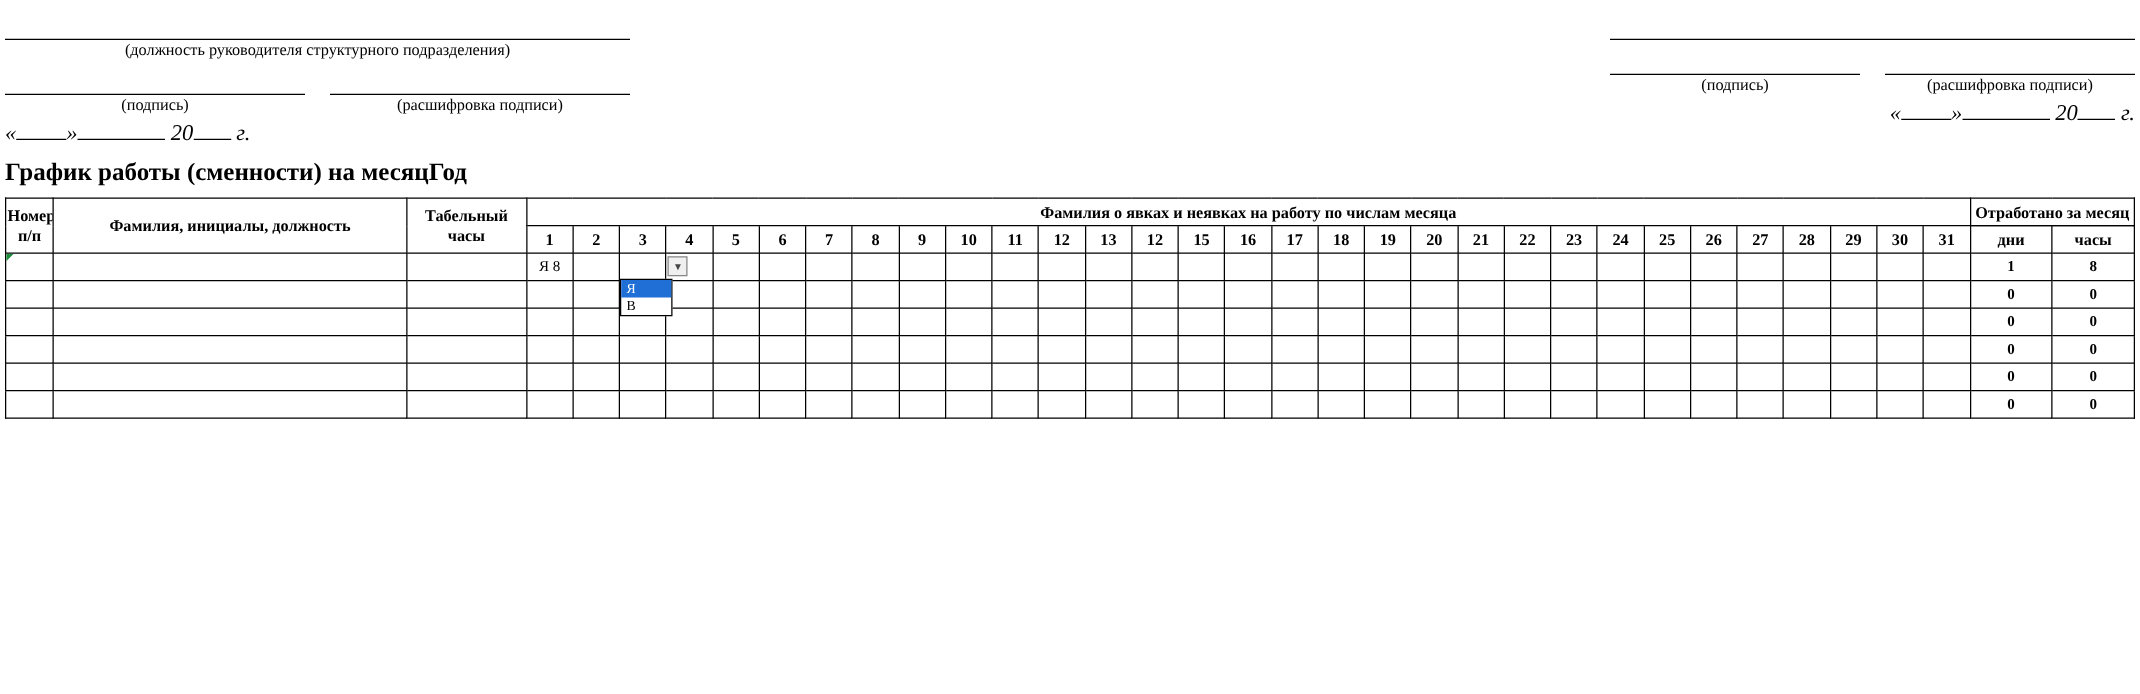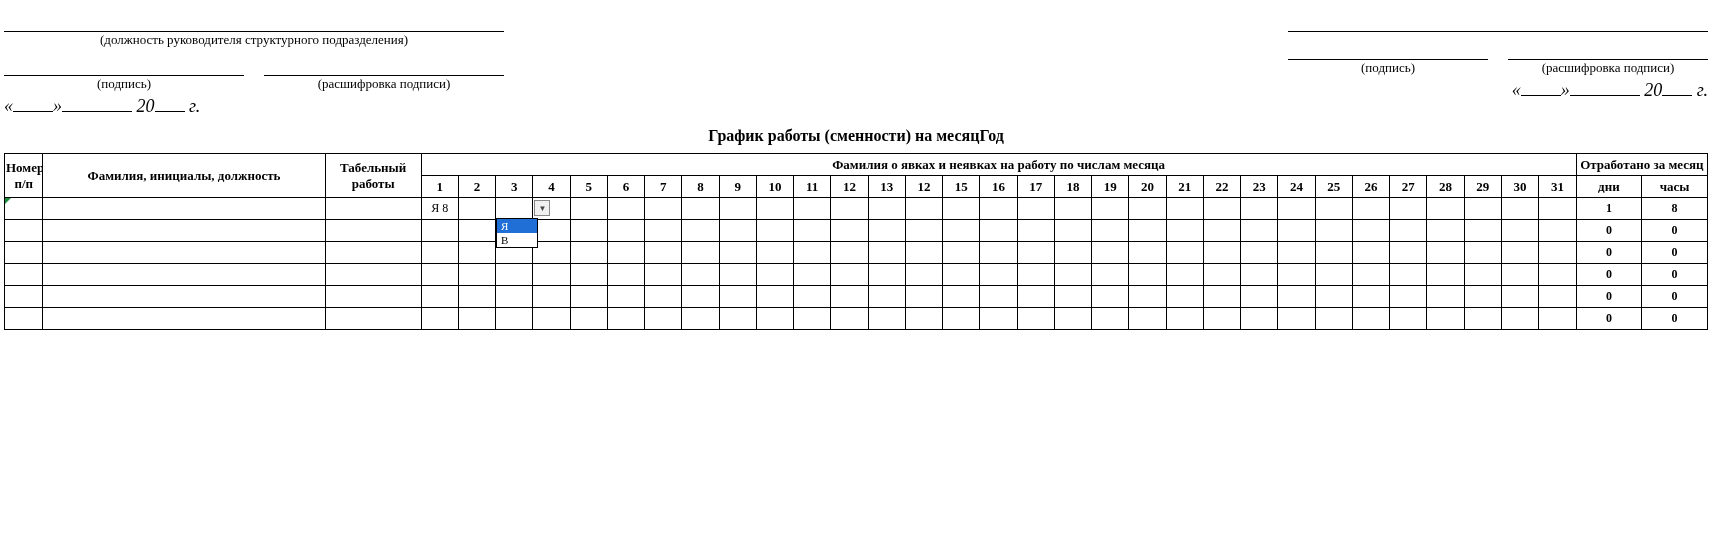--- a/index.html
+++ b/index.html
@@ -18,21 +18,21 @@
   .sig-block { width: 500px; }
   .sig-line { border-bottom: 1px solid #000; height: 16px; margin-top: 8px; }
   .sig-caption { text-align: center; font-size: 13px; }
   .sig-row2 { display: flex; gap: 20px; margin-top: 6px; }
   .sig-col { flex: 1; }
   .sig-col .sig-line { height: 14px; }
   .date-line { margin-top: 4px; font-size: 18px; font-style: italic; }
   .date-line .blank { display:inline-block; border-bottom:1px solid #000; min-width:40px; height:12px; vertical-align:baseline;}
   .date-line .blank.w2 { min-width:70px; }
   .date-line .blank.w3 { min-width:30px; }
-  .title { text-align:center; font-weight:bold; font-size:16px; margin: 10px 0 8px 0; }
+  .title { font-weight:bold; font-size:20px; margin: 10px 0 8px 0; }
 
   table.schedule { border-collapse: collapse; width: 100%; table-layout: fixed; }
   table.schedule th, table.schedule td {
     border: 1px solid #000;
     font-size: 12px;
     text-align: center;
     vertical-align: middle;
     padding: 2px 1px;
     height: 22px;
     overflow: hidden;
@@ -158,21 +158,21 @@
       <col class="col-day">
       <col class="col-day">
     <col class="col-day">
     <col class="col-total">
       <col class="col-total">
   </colgroup>
   <thead>
     <tr>
       <th rowspan="3">Номер п/п</th>
       <th rowspan="3">Фамилия, инициалы, должность</th>
-      <th rowspan="3">Табельный работы</th>
+      <th rowspan="3">Табельный часы</th>
       <th colspan="31">Фамилия о явках и неявках на работу по числам месяца</th>
       <th colspan="2">Отработано за месяц</th>
     </tr>
     <tr id="days-header-row">
         <th rowspan="2">1</th>
         <th rowspan="2">2</th>
         <th rowspan="2">3</th>
         <th rowspan="2">4</th>
         <th rowspan="2">5</th>
         <th rowspan="2">6</th>

